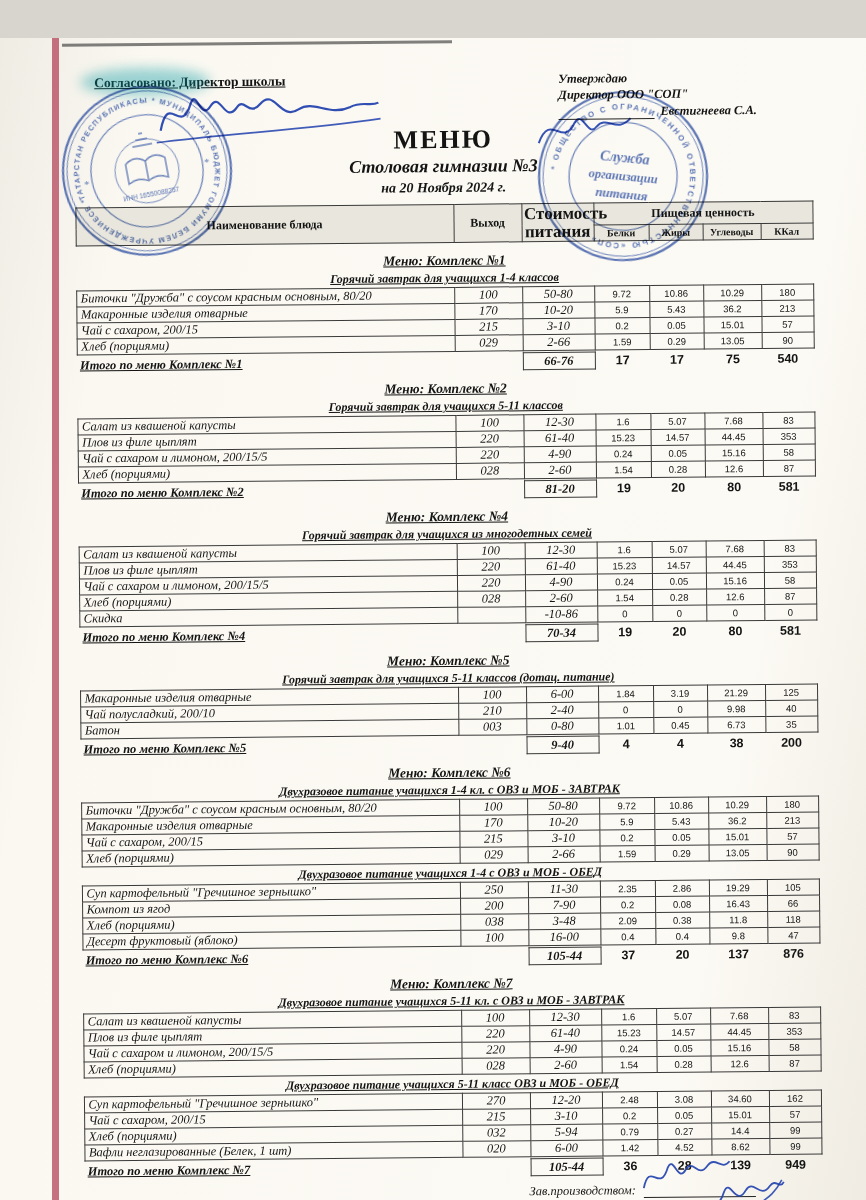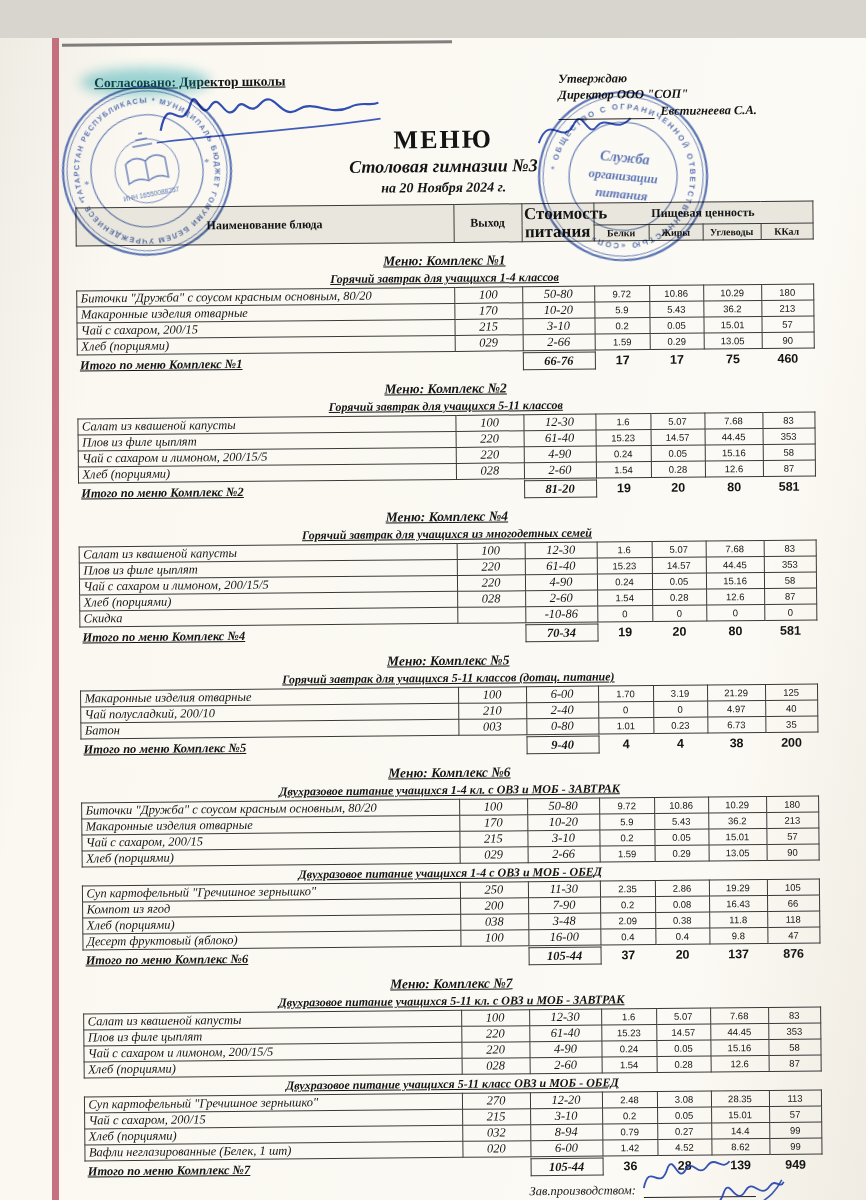--- a/index.html
+++ b/index.html
@@ -182,21 +182,21 @@
               <col style="width: 58px;">
               <col style="width: 52px;">
             </colgroup>
             <tbody>
               <tr>
                 <td class="total-label" colspan="2">Итого по меню Комплекс №1</td>
                 <td class="total-cost">66-76</td>
                 <td class="total-nut">17</td>
                 <td class="total-nut">17</td>
                 <td class="total-nut">75</td>
-                <td class="total-nut">460</td>
+                <td class="total-nut">540</td>
               </tr>
             </tbody>
           </table>
         </div>
         <div class="section">
           <div class="sec-title">Меню: Комплекс №2</div>
           <div class="sec-sub">Горячий завтрак для учащихся 5-11 классов</div>
           <table class="menu-table">
             <colgroup>
               <col style="width: 378px;">
@@ -362,40 +362,40 @@
               <col style="width: 55px;">
               <col style="width: 54px;">
               <col style="width: 58px;">
               <col style="width: 52px;">
             </colgroup>
             <tbody>
               <tr>
                 <td class="name">Макаронные изделия отварные</td>
                 <td class="num">100</td>
                 <td class="num">6-00</td>
-                <td class="nut">1.70</td>
+                <td class="nut">1.84</td>
                 <td class="nut">3.19</td>
                 <td class="nut">21.29</td>
                 <td class="nut">125</td>
               </tr>
               <tr>
                 <td class="name">Чай полусладкий, 200/10</td>
                 <td class="num">210</td>
                 <td class="num">2-40</td>
                 <td class="nut">0</td>
                 <td class="nut">0</td>
-                <td class="nut">4.97</td>
+                <td class="nut">9.98</td>
                 <td class="nut">40</td>
               </tr>
               <tr>
                 <td class="name">Батон</td>
                 <td class="num">003</td>
                 <td class="num">0-80</td>
                 <td class="nut">1.01</td>
-                <td class="nut">0.23</td>
+                <td class="nut">0.45</td>
                 <td class="nut">6.73</td>
                 <td class="nut">35</td>
               </tr>
             </tbody>
           </table>
           <table class="total-table">
             <colgroup>
               <col style="width: 378px;">
               <col style="width: 68px;">
               <col style="width: 72px;">
@@ -603,36 +603,36 @@
               <col style="width: 58px;">
               <col style="width: 52px;">
             </colgroup>
             <tbody>
               <tr>
                 <td class="name">Суп картофельный "Гречишное зернышко"</td>
                 <td class="num">270</td>
                 <td class="num">12-20</td>
                 <td class="nut">2.48</td>
                 <td class="nut">3.08</td>
-                <td class="nut">28.35</td>
-                <td class="nut">113</td>
+                <td class="nut">34.60</td>
+                <td class="nut">162</td>
               </tr>
               <tr>
                 <td class="name">Чай с сахаром, 200/15</td>
                 <td class="num">215</td>
                 <td class="num">3-10</td>
                 <td class="nut">0.2</td>
                 <td class="nut">0.05</td>
                 <td class="nut">15.01</td>
                 <td class="nut">57</td>
               </tr>
               <tr>
                 <td class="name">Хлеб (порциями)</td>
                 <td class="num">032</td>
-                <td class="num">8-94</td>
+                <td class="num">5-94</td>
                 <td class="nut">0.79</td>
                 <td class="nut">0.27</td>
                 <td class="nut">14.4</td>
                 <td class="nut">99</td>
               </tr>
               <tr>
                 <td class="name">Вафли неглазированные (Белек, 1 шт)</td>
                 <td class="num">020</td>
                 <td class="num">6-00</td>
                 <td class="nut">1.42</td>

